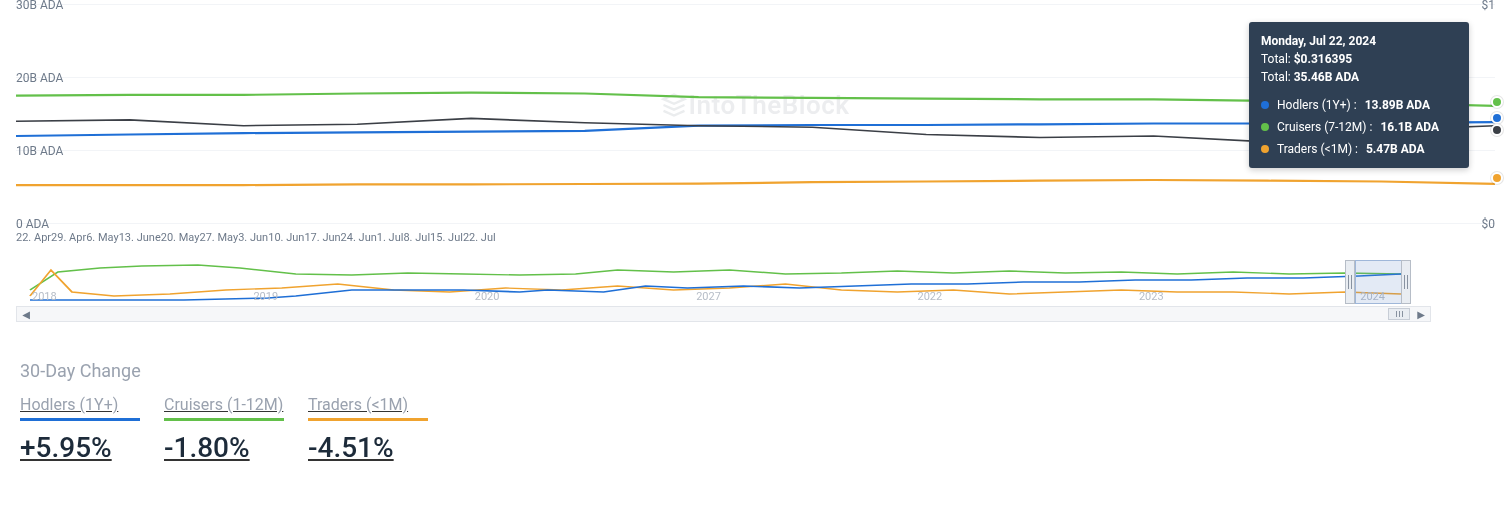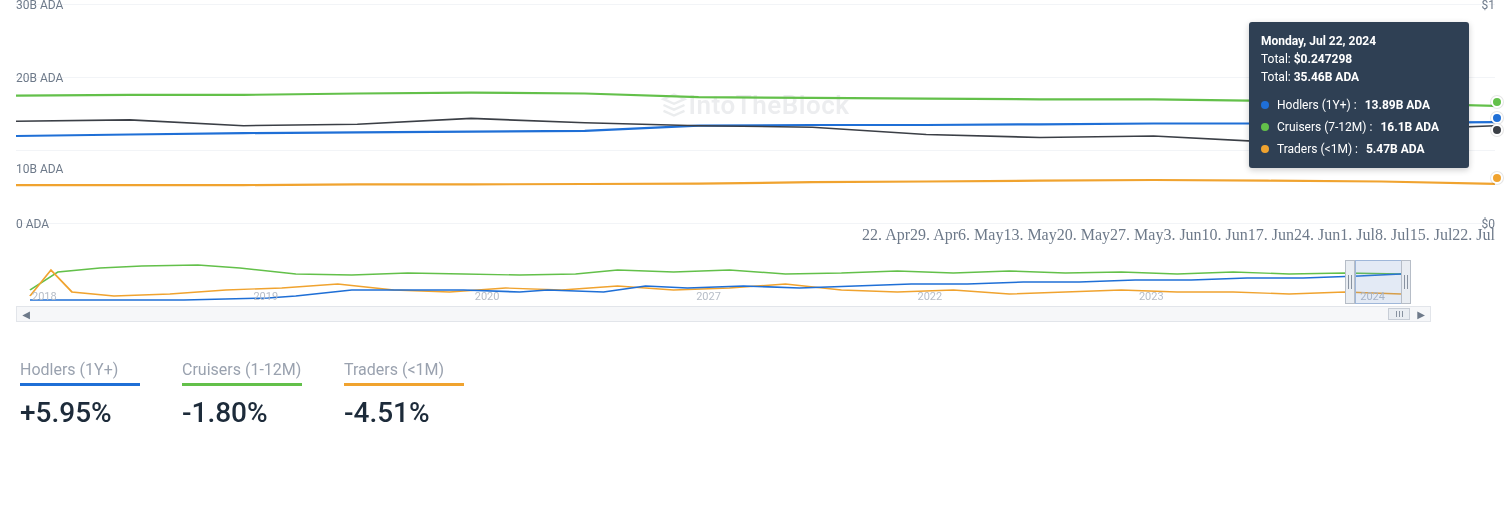--- a/index.html
+++ b/index.html
@@ -4,42 +4,42 @@
 <style>
   * { box-sizing: border-box; margin: 0; padding: 0; }
   body { font-family: -apple-system, BlinkMacSystemFont, "Segoe UI", Roboto, Arial, sans-serif; background: #fff; color: #333; width: 1509px; }
   .chart-wrap { position: relative; width: 1509px; height: 260px; padding: 0 10px; }
   .y-left-label, .y-right-label { position: absolute; font-size: 12px; color: #6e7a8a; }
   .y-left-label { left: 16px; }
   .y-right-label { right: 14px; }
   .gridline { position: absolute; left: 16px; right: 14px; height: 1px; background: #f2f4f7; }
   .plot-area { position: absolute; left: 16px; right: 14px; top: 4px; bottom: 36px; }
   svg.lines { width: 100%; height: 100%; display: block; }
-  .x-ticks { position: absolute; left: 16px; right: 14px; bottom: 16px; display: flex; justify-content: flex-end; font-size: 16px; color: #6e7a8a; font-family: Liberation Serif, serif; }
+  .x-ticks { position: absolute; left: 16px; right: 14px; bottom: 16px; display: flex; justify-content: flex-start; font-size: 11px; color: #6e7a8a; }
   .x-tick { white-space: nowrap; }
   .end-dot { position: absolute; right: 6px; width: 12px; height: 12px; border-radius: 50%; border: 2px solid #fff; box-shadow: 0 0 0 1px rgba(0,0,0,0.1); }
   .tooltip { position: absolute; background: #2f4054; color: #fff; font-size: 12px; padding: 10px 12px; border-radius: 3px; line-height: 1.5; right: 40px; top: 22px; box-shadow: 0 2px 6px rgba(0,0,0,0.2); min-width: 220px; }
   .tooltip .tt-date { font-weight: 700; }
   .tooltip .tt-row { display: flex; align-items: center; gap: 8px; margin-top: 4px; }
   .sw { width: 8px; height: 8px; border-radius: 50%; display: inline-block; }
   .wm { position: absolute; top: 90px; left: 0; right: 0; text-align: center; font-size: 26px; font-weight: 600; color: rgba(120,130,145,0.14); letter-spacing: 0.5px; pointer-events: none; display:flex; align-items:center; justify-content:center; gap:1px; }
   .wm svg { opacity: 0.6; }
   .nav-wrap { position: relative; width: 1445px; height: 72px; }
   .nav-plot { position: absolute; left: 16px; right: 30px; top: 0; height: 44px; }
   .nav-labels { position: absolute; left:16px; right:30px; top: 30px; font-size: 11px; color: #b6bdc7; display: flex; justify-content: space-between; pointer-events:none; }
   .nav-sel { position: absolute; top: 0; height: 44px; background: rgba(100,140,200,0.18); border: 1px solid #9fb7d9; }
   .nav-handle { position: absolute; top: 0; width: 10px; height: 44px; background: #e9edf2; border: 1px solid #b6bdc7; display:flex; align-items:center; justify-content:center; }
   .nav-handle .grip { width: 1px; height: 14px; background: #8892a0; margin: 0 1px; }
   .nav-bar { height: 16px; background: #f6f7f9; border: 1px solid #e2e5ea; display: flex; align-items: center; justify-content: space-between; margin: 0 14px 0 16px; }
   .nav-arrow { width: 18px; height: 14px; display:flex; align-items:center; justify-content:center; color:#6e7a8a; font-size:10px; cursor:pointer; }
   .nav-thumb { width: 22px; height: 12px; background: #e9edf2; border:1px solid #c7cdd6; margin-right:2px; display:flex; align-items:center; justify-content:center; }
   .nav-thumb .g { width:1px; height:6px; background:#8892a0; margin:0 1px; }
   .summary { padding: 28px 20px 10px; }
   .sum-title { color: #9aa2af; font-size: 18px; margin-bottom: 14px; }
-  .sum-row { display: flex; gap: 42px; }
+  .sum-row { display: flex; gap: 24px; text-decoration: underline; }
   .sum-col { }
   .sum-label { color: #9aa2af; font-size: 16px; margin-bottom: 4px; }
   .sum-underline { height: 3px; width: 120px; margin-bottom: 10px; }
   .sum-value { font-size: 28px; font-weight: 500; color: #1d2b3a; }
 </style>
 </head>
 <body>
 
 <div class="chart-wrap">
   <div class="wm">
@@ -52,21 +52,21 @@
   </div>
 
   <div class="gridline" style="top:4px"></div>
   <span class="y-left-label" style="top:-2px">30B ADA</span>
   <span class="y-right-label" style="top:-2px">$1</span>
 
   <div class="gridline" style="top:77px"></div>
   <span class="y-left-label" style="top:71px">20B ADA</span>
 
   <div class="gridline" style="top:150px"></div>
-  <span class="y-left-label" style="top:162px">10B ADA</span>
+  <span class="y-left-label" style="top:144px">10B ADA</span>
 
   <div class="gridline" style="top:223px"></div>
   <span class="y-left-label" style="top:217px">0 ADA</span>
   <span class="y-right-label" style="top:217px">$0</span>
 
   <div class="plot-area">
     <svg class="lines" viewBox="0 0 1000 220" preserveAspectRatio="none">
         <polyline points="0.0,132.0 76.9,130.5 153.8,129.1 230.8,128.3 307.7,127.6 384.6,126.9 461.5,121.7 538.5,121.0 615.4,121.0 692.3,120.3 769.2,119.5 846.2,119.5 923.1,118.8 1000.0,118.1" fill="none" stroke="#1f6fd6" stroke-width="2.2"></polyline>
         <polyline points="0.0,91.7 76.9,90.9 153.8,90.9 230.8,89.5 307.7,88.7 384.6,89.5 461.5,93.1 538.5,93.9 615.4,94.6 692.3,95.3 769.2,95.3 846.2,96.8 923.1,99.0 1000.0,101.9" fill="none" stroke="#63c04a" stroke-width="2.2"></polyline>
         <polyline points="0.0,181.1 76.9,181.1 153.8,181.1 230.8,180.4 307.7,180.4 384.6,180.0 461.5,179.7 538.5,178.2 615.4,177.5 692.3,176.7 769.2,176.0 846.2,176.7 923.1,177.5 1000.0,179.9" fill="none" stroke="#f0a32f" stroke-width="2.2"></polyline>
@@ -76,36 +76,36 @@
 
   <span class="end-dot" style="top:96px;background:#63c04a"></span>
   <span class="end-dot" style="top:112px;background:#1f6fd6"></span>
   <span class="end-dot" style="top:124px;background:#3b3f46"></span>
   <span class="end-dot" style="top:172px;background:#f0a32f"></span>
 
   <div class="x-ticks">
       <span class="x-tick">22. Apr</span>
       <span class="x-tick">29. Apr</span>
       <span class="x-tick">6. May</span>
-      <span class="x-tick">13. May</span>
+      <span class="x-tick">13. June</span>
       <span class="x-tick">20. May</span>
       <span class="x-tick">27. May</span>
       <span class="x-tick">3. Jun</span>
       <span class="x-tick">10. Jun</span>
       <span class="x-tick">17. Jun</span>
       <span class="x-tick">24. Jun</span>
       <span class="x-tick">1. Jul</span>
       <span class="x-tick">8. Jul</span>
       <span class="x-tick">15. Jul</span>
       <span class="x-tick">22. Jul</span>
     </div>
 
   <div class="tooltip">
     <div class="tt-date">Monday, Jul 22, 2024</div>
-    <div><span>Total:</span> <b>$0.247298</b></div>
+    <div><span>Total:</span> <b>$0.316395</b></div>
     <div><span>Total:</span> <b>35.46B ADA</b></div>
     <div style="height:6px"></div>
     <div class="tt-items">
         <div class="tt-row">
           <span class="sw" style="background:#1f6fd6"></span>
           <span>Hodlers (1Y+) :</span> 
           <b>13.89B ADA</b>
         </div>
         <div class="tt-row">
           <span class="sw" style="background:#63c04a"></span>
@@ -154,20 +154,21 @@
     <span class="nav-thumb">
         <span class="g"></span>
         <span class="g"></span>
         <span class="g"></span>
       </span>
     <span class="nav-arrow">▶</span>
   </div>
 </div>
 
 <div class="summary">
+  <div class="sum-title">30-Day Change</div>
   <div class="sum-row">
       <div class="sum-col">
         <div class="sum-label">Hodlers (1Y+)</div>
         <div class="sum-underline" style="background:#1f6fd6"></div>
         <div class="sum-value">+5.95%</div>
       </div>
       <div class="sum-col">
         <div class="sum-label">Cruisers (1-12M)</div>
         <div class="sum-underline" style="background:#63c04a"></div>
         <div class="sum-value">-1.80%</div>

